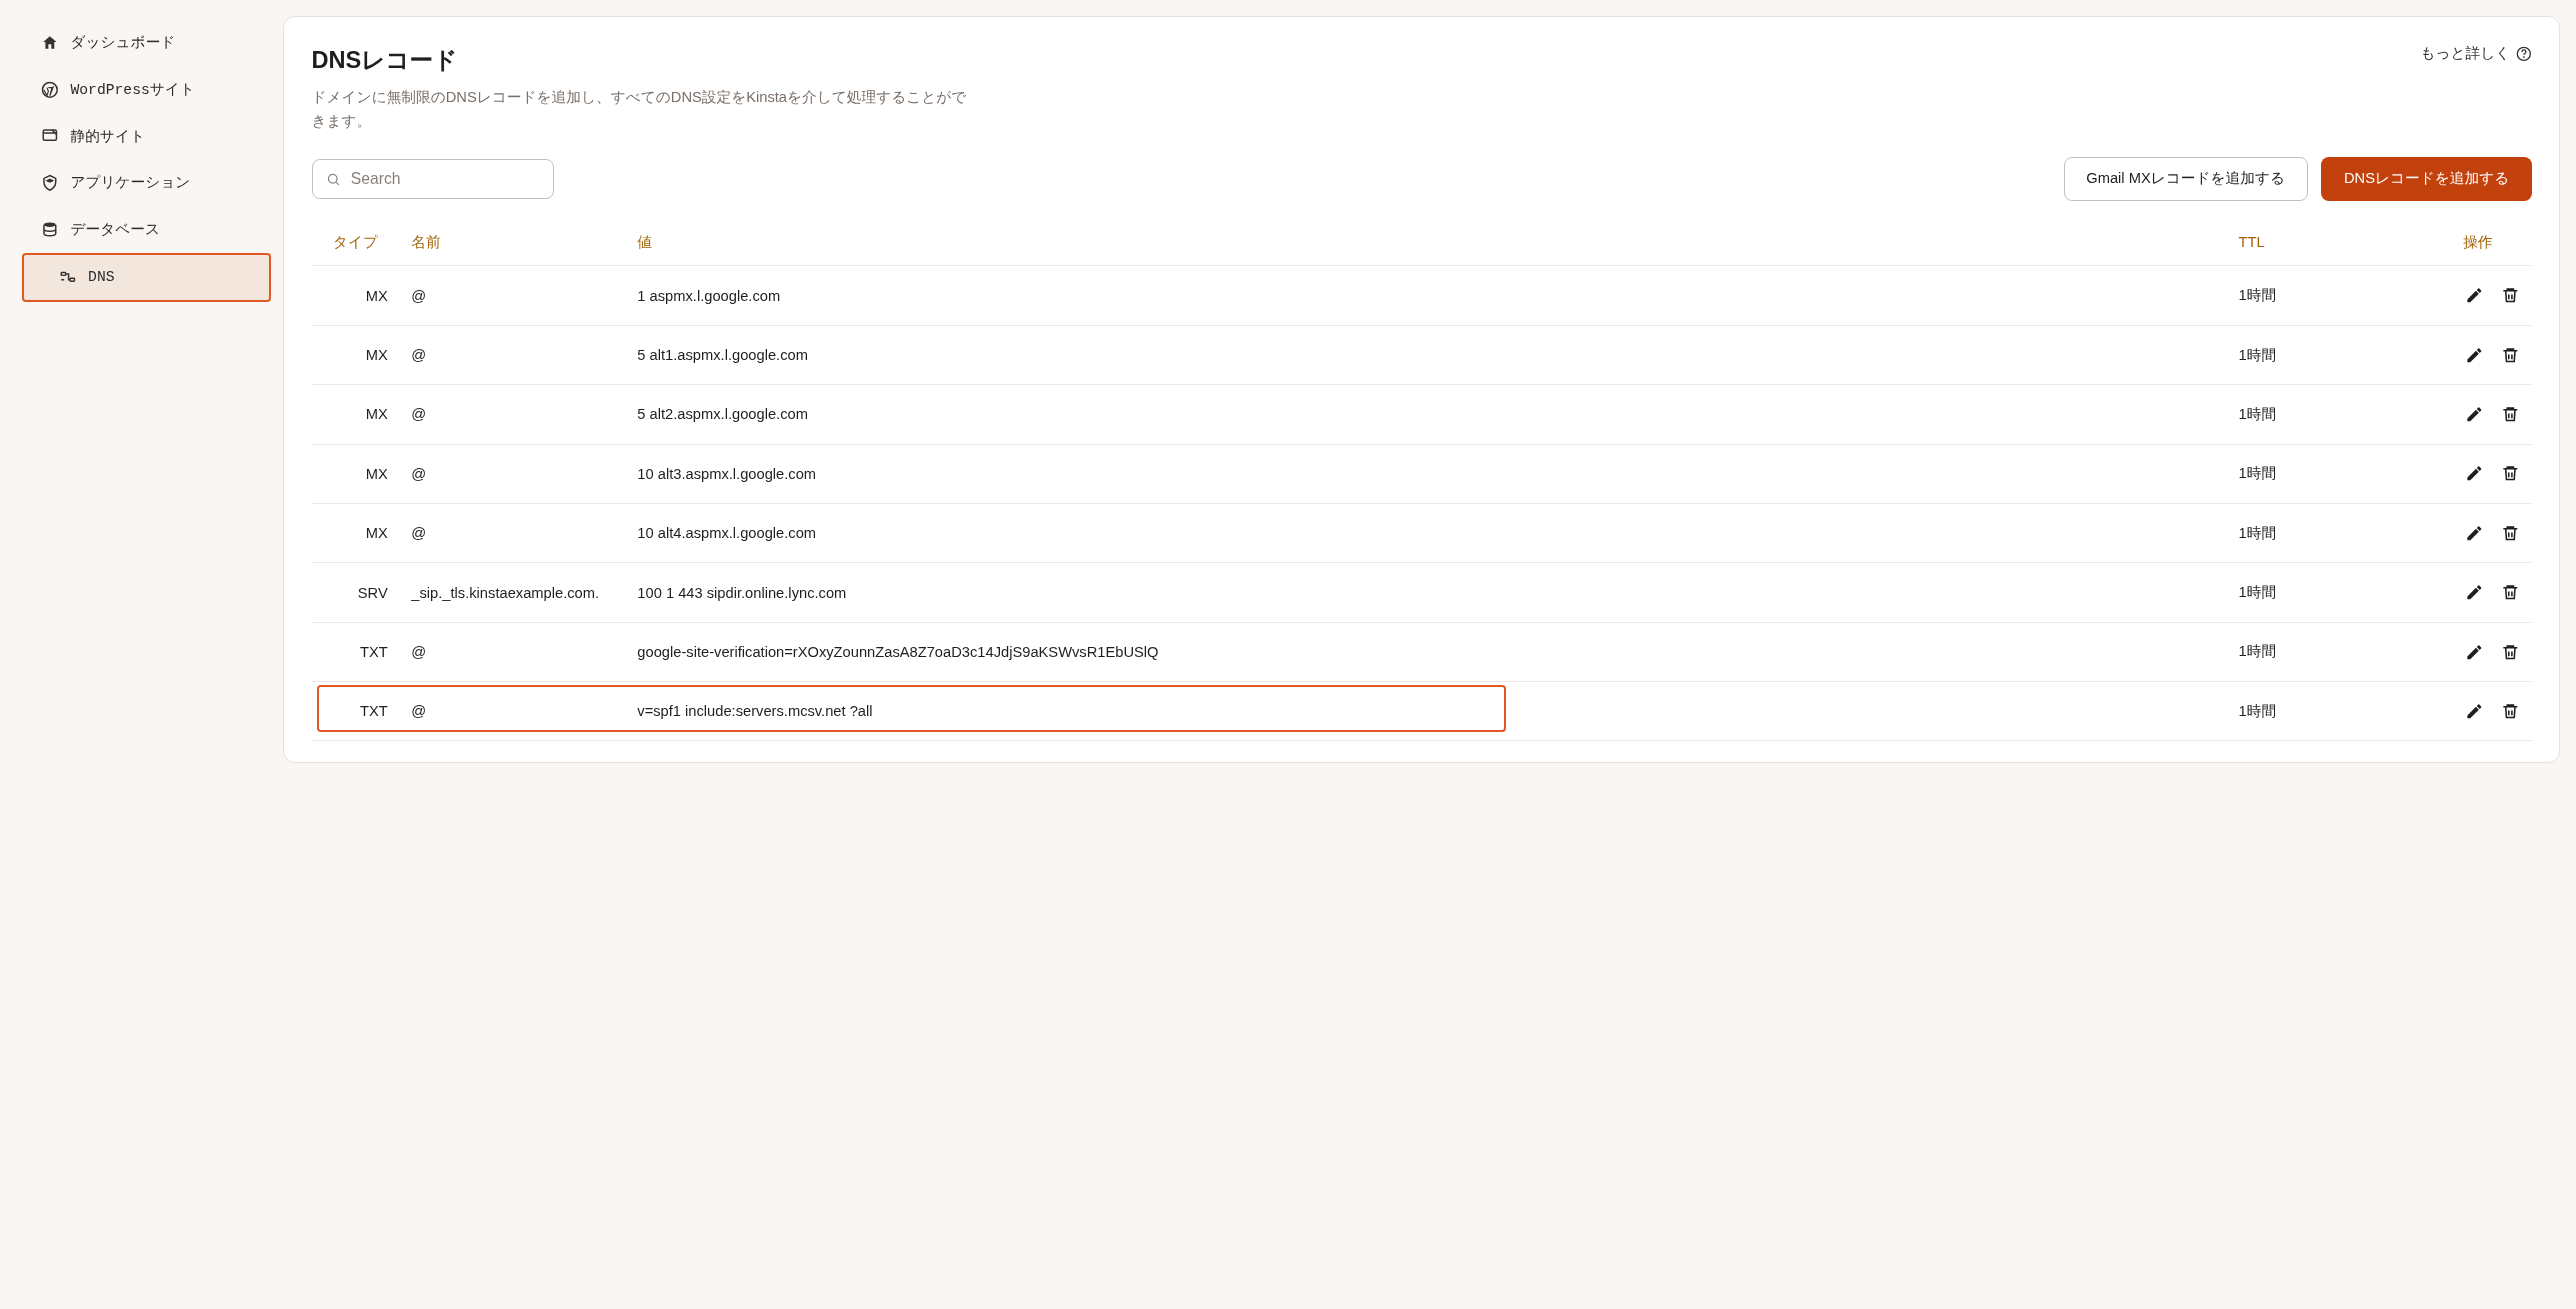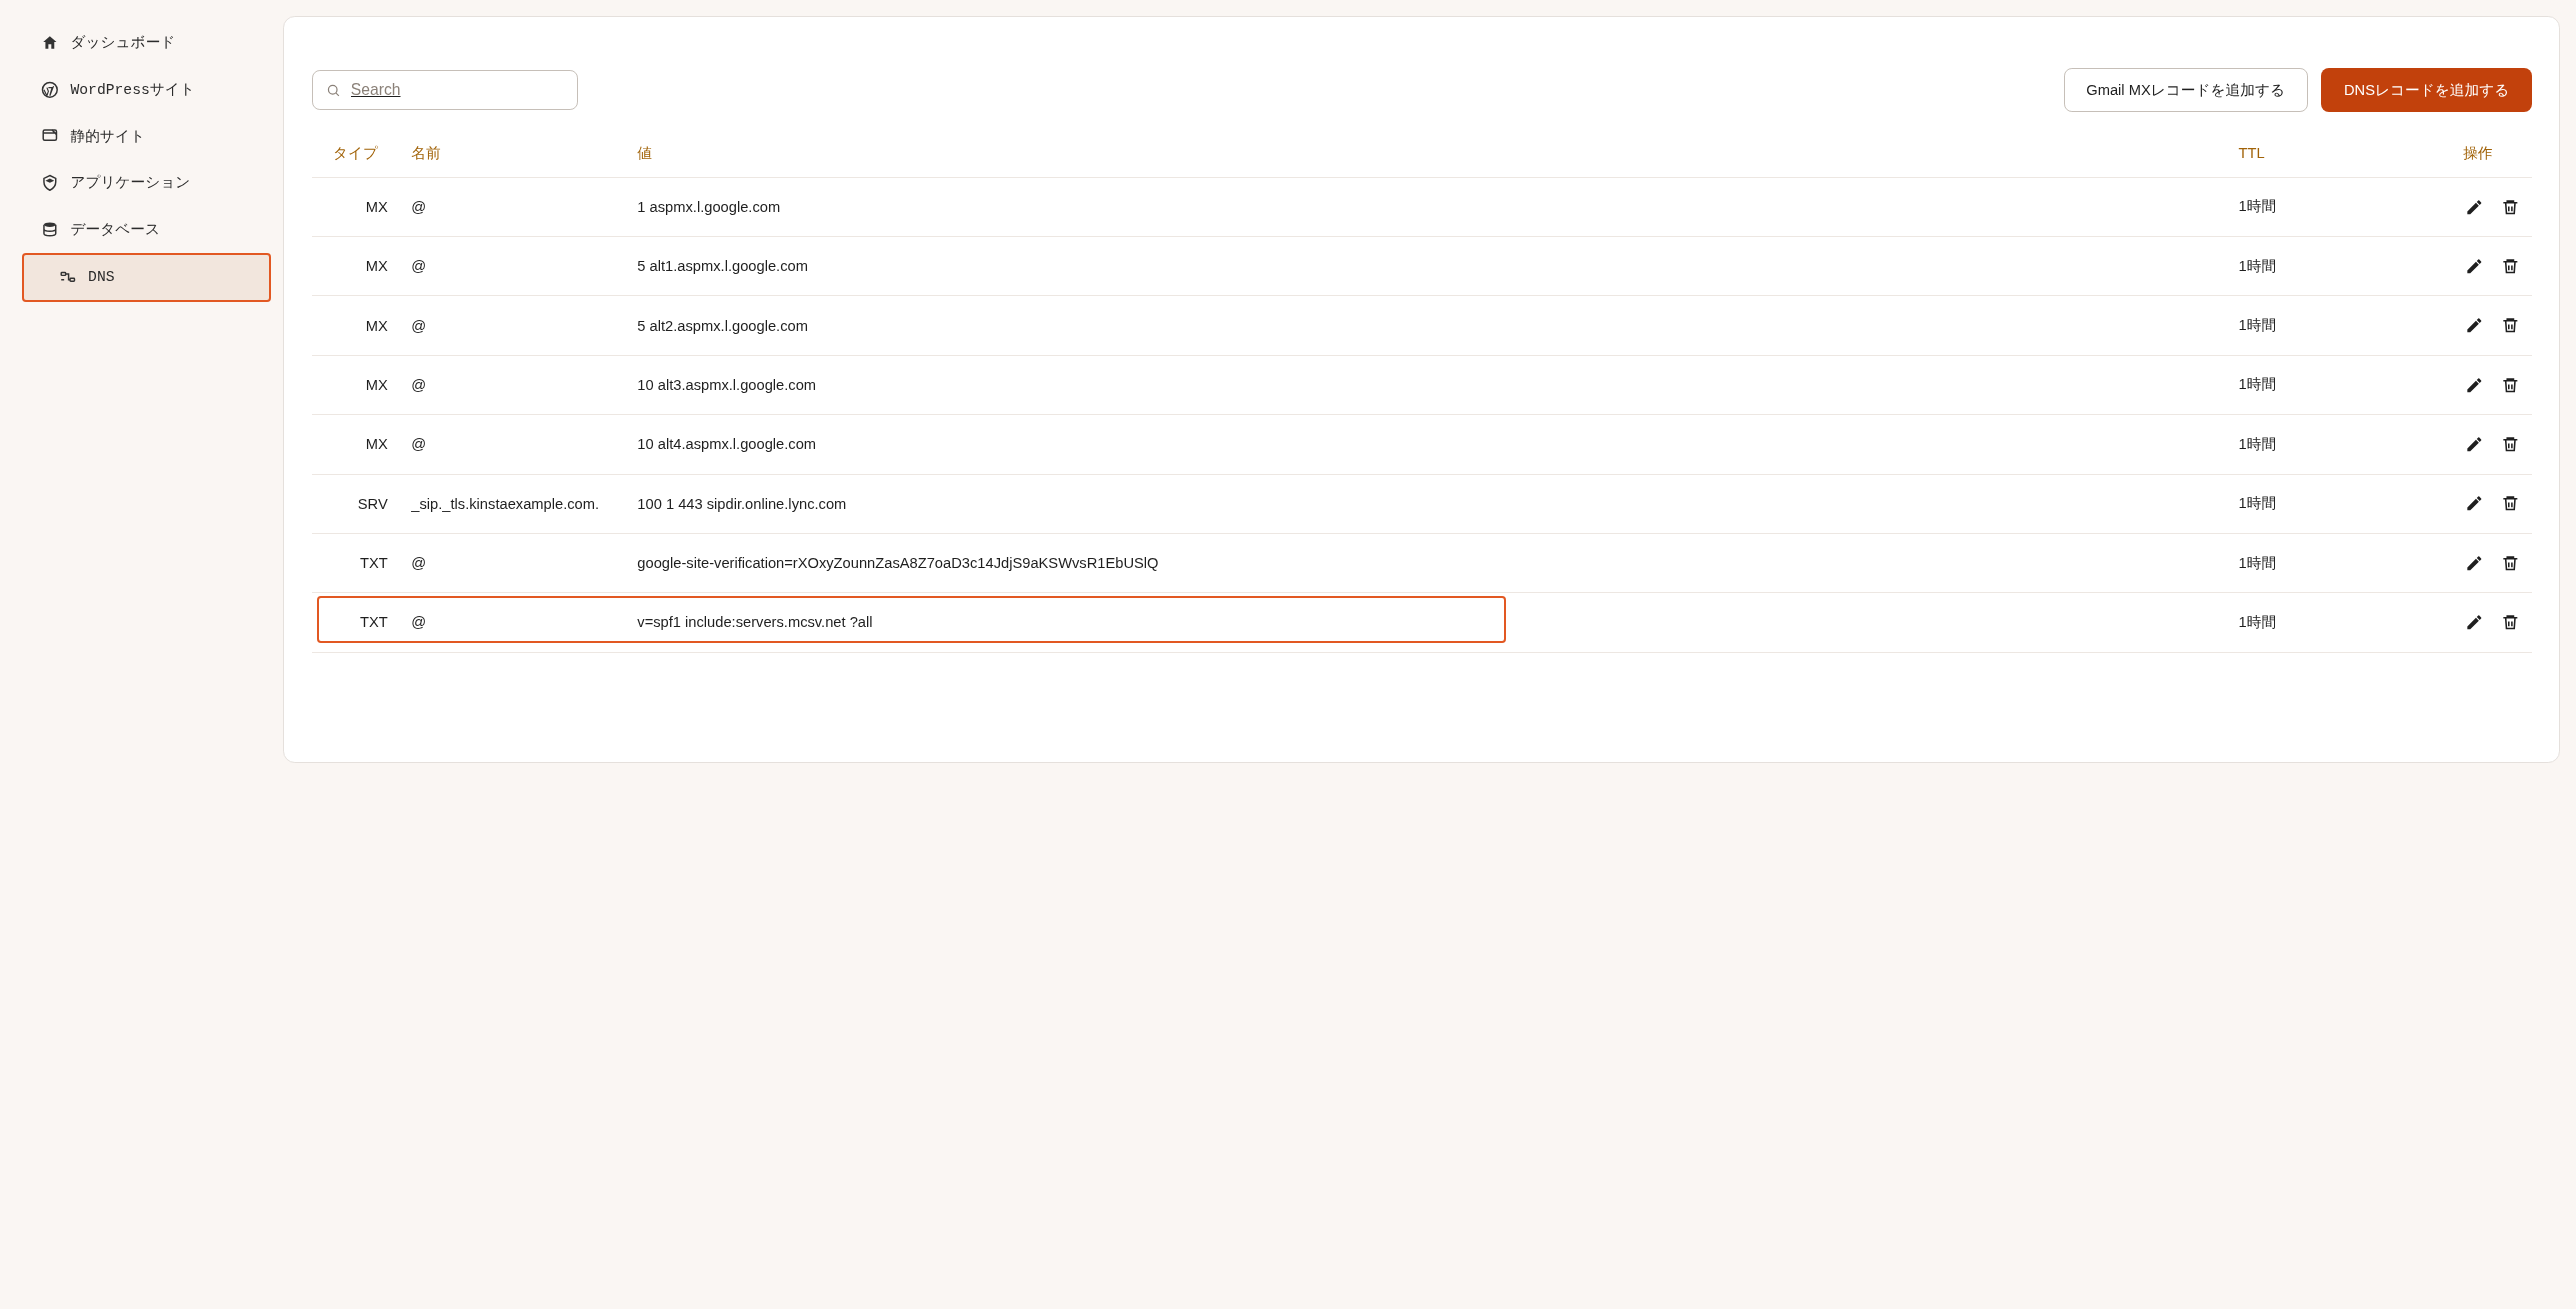--- a/index.html
+++ b/index.html
@@ -84,23 +84,22 @@
       justify-content: space-between;
       margin-top: 23.6px;
       align-items: center;
     }
     .search-wrap {
       border: 1px solid #C6BFB8;
       border-radius: 7.9px;
       display: flex;
       align-items: center;
       padding: 9.8px 13.8px;
-      width: 266px;
+      width: 242px;
       gap: 9.8px;
-      text-decoration: underline;
     }
     .search-wrap input {
       border: none;
       outline: none;
       font-size: 15.7px;
       color: #333;
       width: 100%;
       background: transparent;
     }
     .search-wrap input::placeholder { color: #8A8078; }
@@ -228,20 +227,36 @@
               <path d="M9 8h4v8h2M3 16h4"></path>
             </svg>
           </span>
           <span>DNS</span>
         </div>
       </div>
   </aside>
 
   <main class="main">
     <div class="panel">
+      <div class="panel-header">
+        <div>
+          <h1 class="panel-title">DNSレコード</h1>
+          <p class="panel-subtitle">ドメインに無制限のDNSレコードを追加し、すべてのDNS設定をKinstaを介して処理することができます。</p>
+        </div>
+        <div class="learn-more">
+          <span>もっと詳しく</span>
+          <span>
+            <svg width="15.7" height="15.7" viewBox="0 0 24 24" fill="none" stroke="currentColor" stroke-width="2">
+                <circle cx="12" cy="12" r="10"></circle>
+                <path d="M9.1 9a3 3 0 1 1 4.3 2.7c-.9.5-1.4 1-1.4 1.8"></path>
+                <circle cx="12" cy="17" r="0.5" fill="currentColor"></circle>
+              </svg>
+          </span>
+        </div>
+      </div>
 
       <div class="toolbar">
         <div class="search-wrap">
           <span>
             <svg width="14.7" height="14.7" viewBox="0 0 24 24" fill="none" stroke="#8A8078" stroke-width="2">
                 <circle cx="11" cy="11" r="7"></circle>
                 <line x1="21" y1="21" x2="16.5" y2="16.5"></line>
               </svg>
           </span>
           <input type="text" placeholder="Search" style="">

